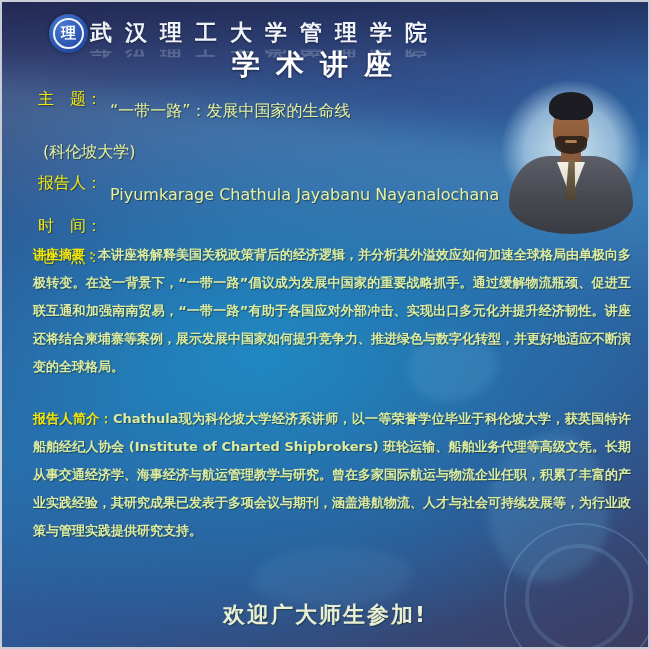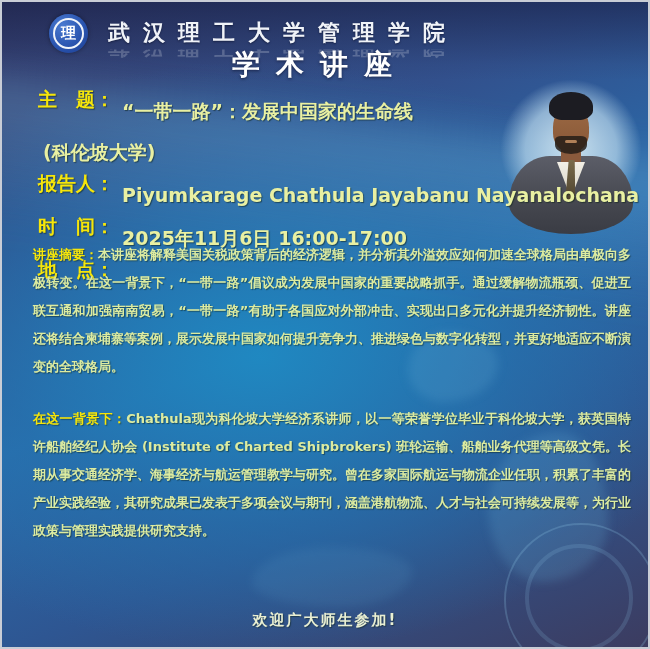--- a/index.html
+++ b/index.html
@@ -28,45 +28,45 @@
   .ring2{width:100px;height:100px;right:15px;bottom:-5px;border-width:4px;border-color:rgba(140,195,225,.18);}
   
   .header{position:absolute;top:0;left:0;width:100%;height:78px;
     background:linear-gradient(180deg, rgba(20,28,66,.55) 0%, rgba(40,60,110,.15) 80%, rgba(40,60,110,0) 100%);}
   .logo{position:absolute;top:12px;left:47px;width:39px;height:39px;border-radius:50%;
     background:radial-gradient(circle at 35% 30%, #4a7ad0 0%, #2a55b0 55%, #1b3c90 100%);
     box-shadow:0 0 4px rgba(0,0,0,.4);}
   .logo-ring{position:absolute;inset:4px;border:2px solid #f0f4fa;border-radius:50%;}
   .logo-glyph{position:absolute;inset:0;display:flex;align-items:center;justify-content:center;
     color:#ffffff;font-size:15px;font-weight:700;line-height:1;}
-  .uni-wrap{position:absolute;top:16px;left:106px;width:470px;}
+  .uni-wrap{position:absolute;top:16px;left:88px;width:470px;}
   .uni-name{color:#f0f3f8;font-size:22px;font-weight:700;letter-spacing:13px;white-space:nowrap;
     text-shadow:0 1px 2px rgba(10,15,40,.6);}
   .uni-reflect{color:#f0f3f8;font-size:22px;font-weight:700;letter-spacing:13px;white-space:nowrap;
     transform:scaleY(-.8);opacity:.22;height:14px;overflow:hidden;filter:blur(.6px);}
   .lecture-title{position:absolute;top:44px;left:0;width:620px;text-align:center;
     color:#ffffff;font-size:28px;font-weight:700;letter-spacing:16px;text-indent:16px;
     text-shadow:0 1px 3px rgba(10,15,40,.65);}
   
   .info{position:absolute;top:87px;left:36px;width:470px;}
-  .info-row{display:flex;margin-bottom:11px;font-weight:700;font-size:19px;line-height:20px;
+  .info-row{display:flex;margin-bottom:11px;font-weight:400;font-size:16px;line-height:20px;
     text-shadow:1px 1px 1px rgba(15,35,25,.55);white-space:nowrap;}
   .lbl{color:#f6e60a;margin-right:8px;flex:none;}
   .val{color:#e9f0a2;margin-top:12px;}
   .affil{margin-left:5px;margin-top:-2px;}
   
   .para{position:absolute;left:31px;right:17px;margin:0;
     font-size:13px;font-weight:600;line-height:28px;color:#dcebA0;color:#dceba0;
     text-align:justify;text-shadow:1px 1px 1px rgba(15,35,25,.5);}
   .abstract{top:239px;}
   .bio{top:403px;}
   .para-label{color:#f6e60a;font-weight:700;}
   
   .welcome{position:absolute;left:0;bottom:17px;width:100%;text-align:center;
-    color:#e9efd2;font-size:15px;font-weight:600;letter-spacing:2px;
+    color:#e9efd2;font-size:22px;font-weight:600;letter-spacing:2px;
     text-shadow:1px 1px 1px rgba(15,35,25,.5);}
   
   .photo{position:absolute;top:70px;right:1px;width:152px;height:168px;pointer-events:none;}
   .photo-bg{position:absolute;inset:-6px;
     background:radial-gradient(ellipse 58% 52% at 50% 46%, rgba(208,230,242,.95) 0%, rgba(185,216,236,.7) 48%, rgba(185,216,236,0) 74%);}
   .suit{position:absolute;bottom:6px;left:14px;width:124px;height:78px;
     background:linear-gradient(180deg,#5c5e68 0%,#45474f 60%,#3a3c44 100%);
     border-radius:46px 46px 70px 70px/52px 52px 34px 34px;}
   .shirt{position:absolute;bottom:42px;left:62px;width:28px;height:36px;
     background:linear-gradient(#f2efe6,#d9d4c4);
@@ -126,30 +126,29 @@
     </div>
     <div class="info-row affil">
       <span class="val">(科伦坡大学)</span>
     </div>
     <div class="info-row">
       <span class="lbl">报告人：</span>
       <span class="val">Piyumkarage Chathula Jayabanu Nayanalochana</span>
     </div>
     <div class="info-row">
       <span class="lbl">时　间：</span>
-      <span class="val">2025年11月6日 16:00-17:00</span>
     </div>
     <div class="info-row">
       <span class="lbl">地　点：</span>
     </div>
   </div>
 
   <p class="para abstract">
     <span class="para-label">讲座摘要：</span><span>本讲座将解释美国关税政策背后的经济逻辑，并分析其外溢效应如何加速全球格局由单极向多极转变。在这一背景下，“一带一路”倡议成为发展中国家的重要战略抓手。通过缓解物流瓶颈、促进互联互通和加强南南贸易，“一带一路”有助于各国应对外部冲击、实现出口多元化并提升经济韧性。讲座还将结合柬埔寨等案例，展示发展中国家如何提升竞争力、推进绿色与数字化转型，并更好地适应不断演变的全球格局。</span>
   </p>
 
   <p class="para bio">
-    <span class="para-label">在这一背景下：</span><span>Chathula现为科伦坡大学经济系讲师，以一等荣誉学位毕业于科伦坡大学，获英国特许船舶经纪人协会 (Institute of Charted Shipbrokers) 班轮运输、船舶业务代理等高级文凭。长期从事交通经济学、海事经济与航运管理教学与研究。曾在多家国际航运与物流企业任职，积累了丰富的产业实践经验，其研究成果已发表于多项会议与期刊，涵盖港航物流、人才与社会可持续发展等，为行业政策与管理实践提供研究支持。</span>
+    <span class="para-label">报告人简介：</span><span>Chathula现为科伦坡大学经济系讲师，以一等荣誉学位毕业于科伦坡大学，获英国特许船舶经纪人协会 (Institute of Charted Shipbrokers) 班轮运输、船舶业务代理等高级文凭。长期从事交通经济学、海事经济与航运管理教学与研究。曾在多家国际航运与物流企业任职，积累了丰富的产业实践经验，其研究成果已发表于多项会议与期刊，涵盖港航物流、人才与社会可持续发展等，为行业政策与管理实践提供研究支持。</span>
   </p>
 
   <div class="welcome">欢迎广大师生参加!</div>
 
 </div>
 
 </body></html>

